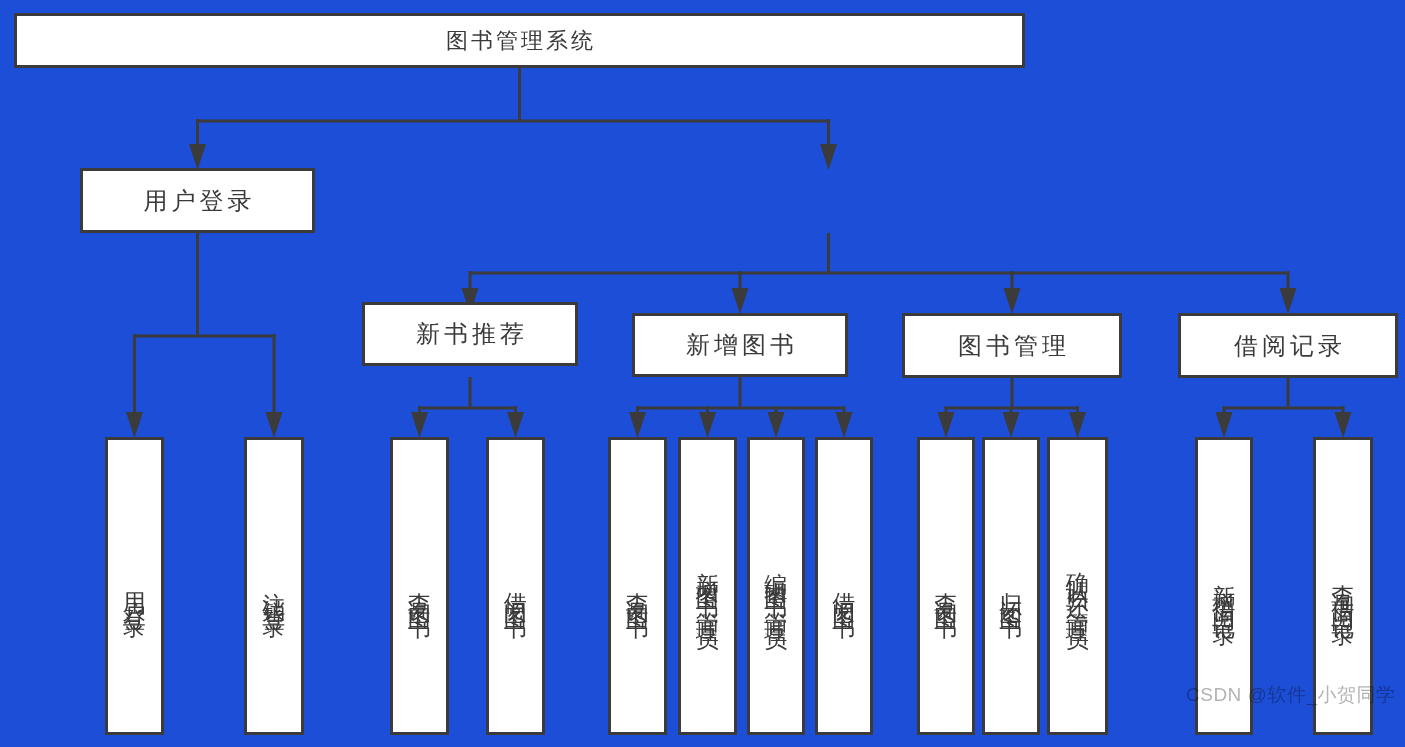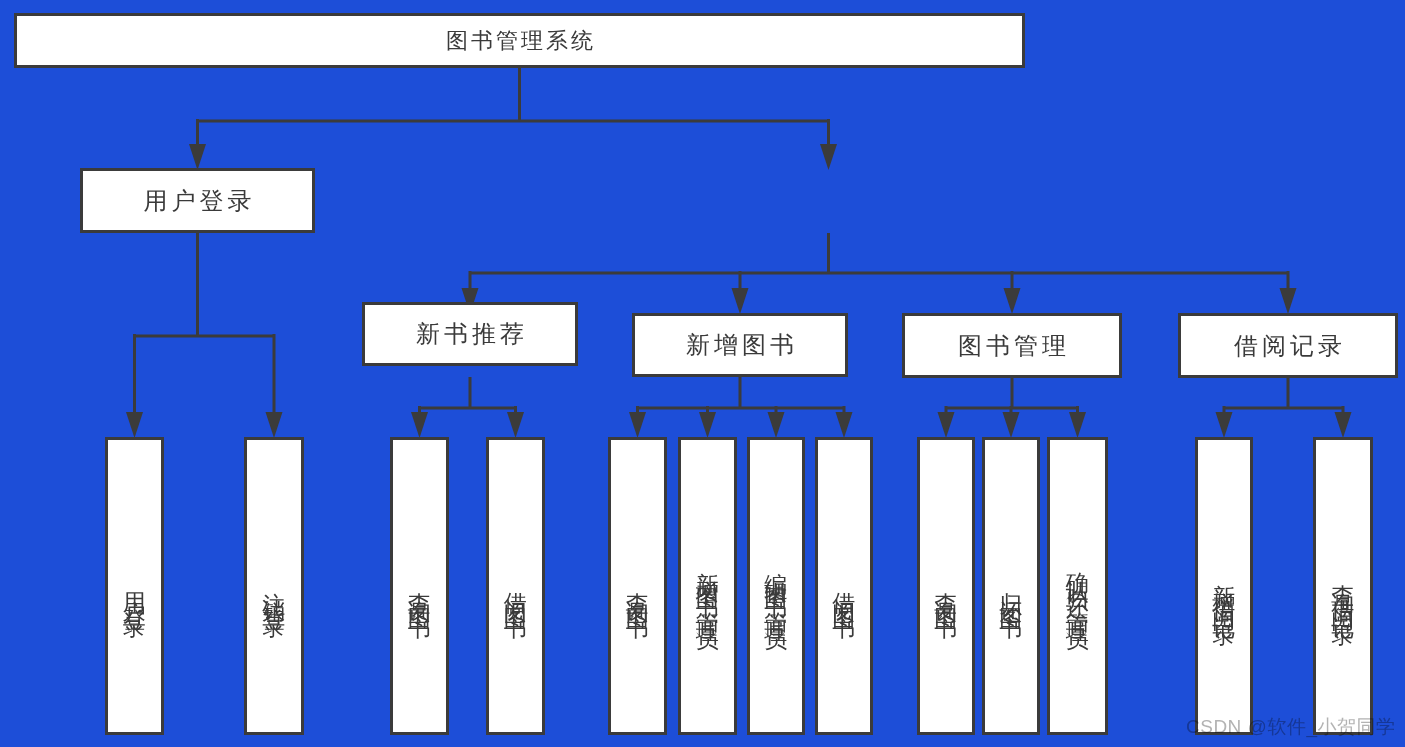--- a/index.html
+++ b/index.html
@@ -15,21 +15,21 @@
   .h-label { font-size:24px; letter-spacing:4px; margin-right:-4px; white-space:nowrap; }
   .title-label { font-size:22px; letter-spacing:3px; margin-right:-3px; white-space:nowrap; }
   .leaf-label {
     writing-mode:vertical-rl; font-size:23px; line-height:1.15;
     letter-spacing:8px; margin-bottom:-8px; white-space:nowrap;
   }
   .connectors { position:absolute; left:0; top:0; z-index:1; }
   .edge path { stroke:#3b3b3b; stroke-width:3; fill:none; }
   .edge polygon { fill:#3b3b3b; stroke:none; }
   .watermark {
-    position:absolute; left:1186px; top:714px; z-index:10;
+    position:absolute; left:1186px; top:682px; z-index:10;
     font-size:19px; letter-spacing:0.5px; color:#b3b3b3;
     mix-blend-mode:multiply; white-space:nowrap;
   }
 </style>
 </head>
 <body>
 
 <div class="canvas">
 
   <svg class="connectors" width="1405" height="747" viewBox="0 0 1405 747">

